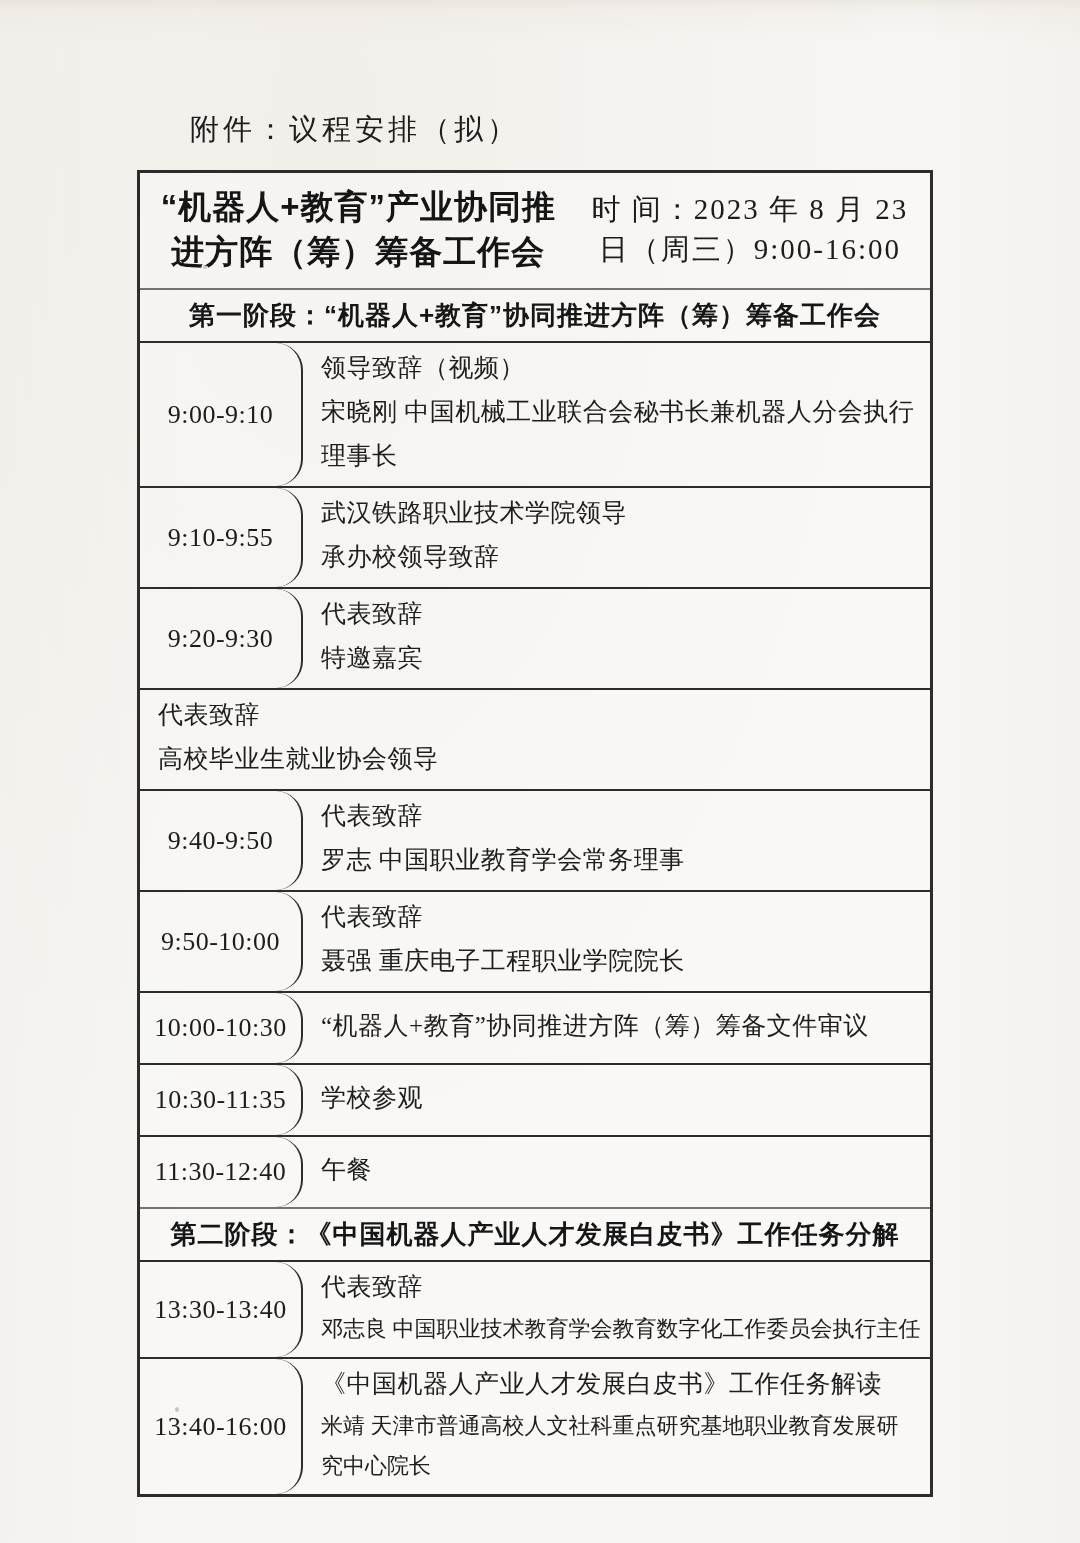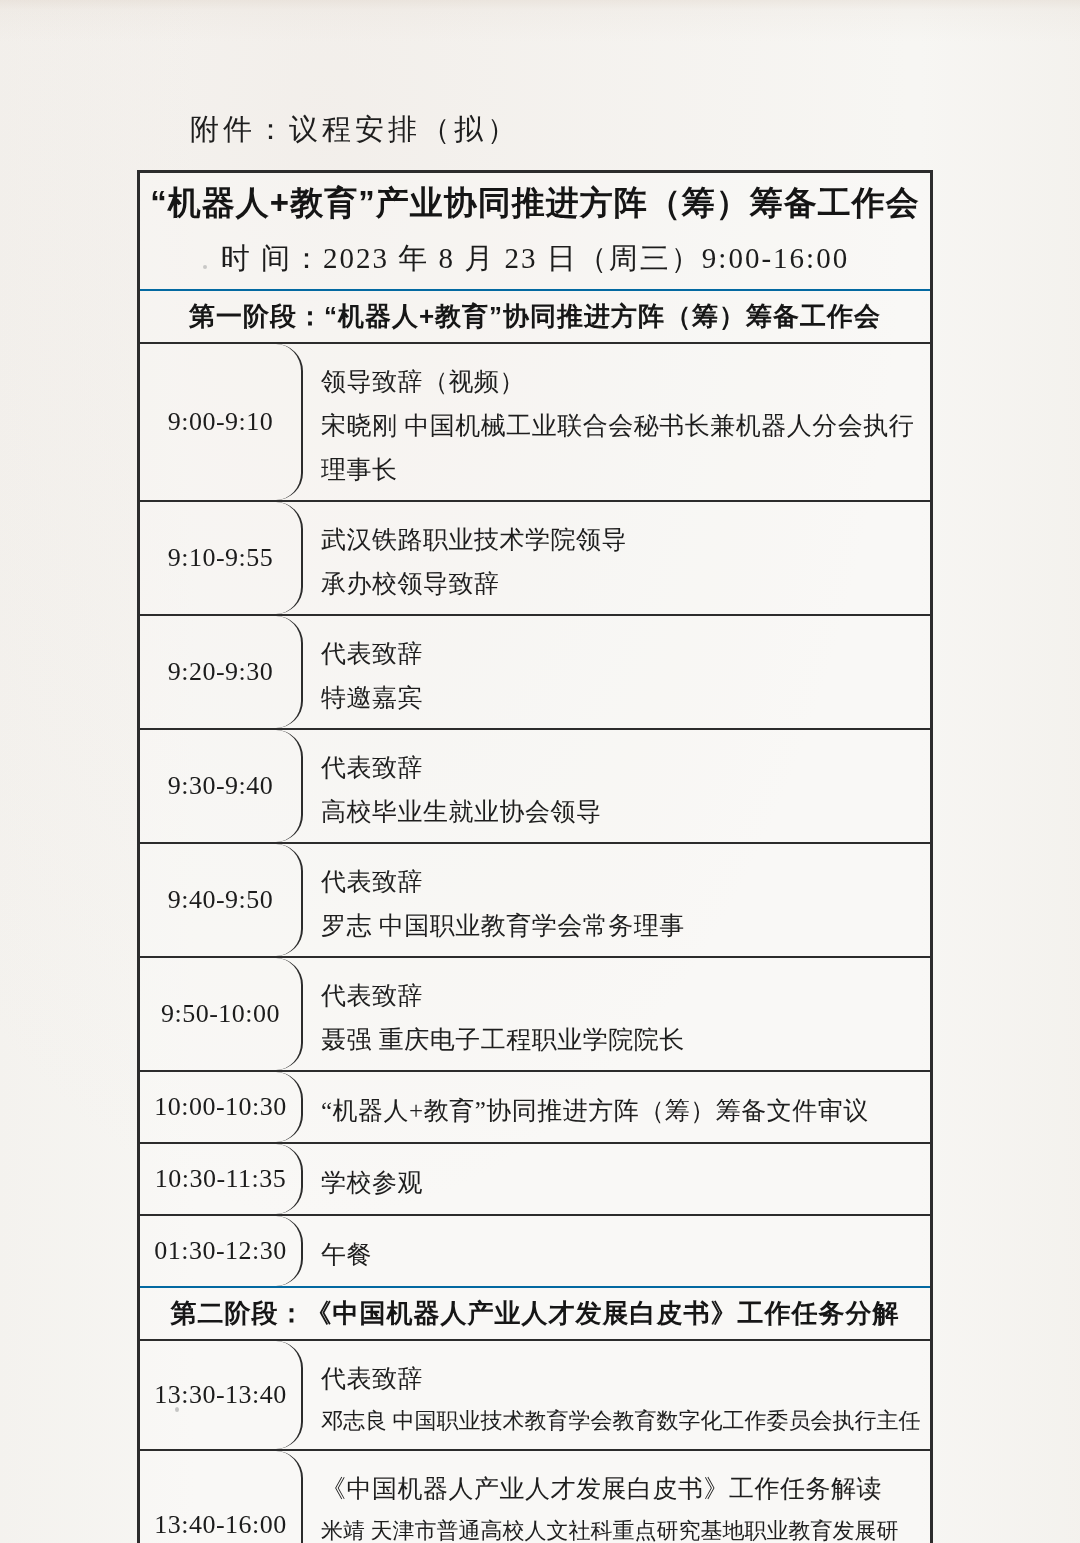--- a/index.html
+++ b/index.html
@@ -44,21 +44,20 @@
     position: absolute;
     left: 137px; top: 170px;
     width: 796px;
     border: 3px solid #2c2c2c;
     background: rgba(255,255,255,0.25);
   }
 
   .table-header {
     min-height: 115px;
     display: flex;
-    flex-direction: column;
     justify-content: center;
     align-items: center;
     gap: 13px;
     padding: 8px 10px 10px;
   }
   .table-title {
     font-family: "Liberation Sans", "DejaVu Sans", sans-serif;
     font-weight: bold;
     font-size: 33px;
     letter-spacing: 1px;
@@ -66,21 +65,21 @@
     text-align: center;
   }
   .table-time {
     font-size: 29px;
     letter-spacing: 2px;
     color: #1c1c1c;
     text-align: center;
   }
 
   .section-header {
-    border-top: 2px solid #0369a1;
+    border-top: 2px solid #737373;
     min-height: 53px;
     display: flex;
     align-items: center;
     justify-content: center;
     font-family: "Liberation Sans", "DejaVu Sans", sans-serif;
     font-weight: bold;
     font-size: 26px;
     letter-spacing: 1px;
     color: #161616;
     text-align: center;
@@ -103,21 +102,21 @@
     letter-spacing: 0.5px;
     color: #1c1c1c;
     padding: 20px 2px;
     border-radius: 27px;
   }
   .cell-activity {
     flex: 1 1 auto;
     display: flex;
     flex-direction: column;
     justify-content: center;
-    padding: 16px 14px 8px 18px;
+    padding: 3px 14px 8px 18px;
   }
   .activity-line {
     font-size: 25px;
     line-height: 44px;
     color: #1e1e1e;
     letter-spacing: 0.5px;
   }
   .activity-line.small {
     font-size: 22px;
     line-height: 40px;
@@ -163,21 +162,20 @@
 
     <div class="row" style="min-height:90px">
       <div class="cell-time">9:20-9:30</div>
       <div class="cell-activity">
         <div class="activity-line">代表致辞</div>
         <div class="activity-line">特邀嘉宾</div>
       </div>
     </div>
 
     <div class="row" style="min-height:92px">
-      <div class="cell-time">9:30-9:40</div>
       <div class="cell-activity">
         <div class="activity-line">代表致辞</div>
         <div class="activity-line">高校毕业生就业协会领导</div>
       </div>
     </div>
 
     <div class="row" style="min-height:94px">
       <div class="cell-time">9:40-9:50</div>
       <div class="cell-activity">
         <div class="activity-line">代表致辞</div>
@@ -201,21 +199,21 @@
     </div>
 
     <div class="row" style="min-height:60px">
       <div class="cell-time">10:30-11:35</div>
       <div class="cell-activity">
         <div class="activity-line">学校参观</div>
       </div>
     </div>
 
     <div class="row" style="min-height:56px">
-      <div class="cell-time">01:30-12:30</div>
+      <div class="cell-time">11:30-12:40</div>
       <div class="cell-activity">
         <div class="activity-line">午餐</div>
       </div>
     </div>
 
     <div class="section-header">第二阶段：《中国机器人产业人才发展白皮书》工作任务分解</div>
 
     <div class="row" style="min-height:95px">
       <div class="cell-time">13:30-13:40</div>
       <div class="cell-activity">

